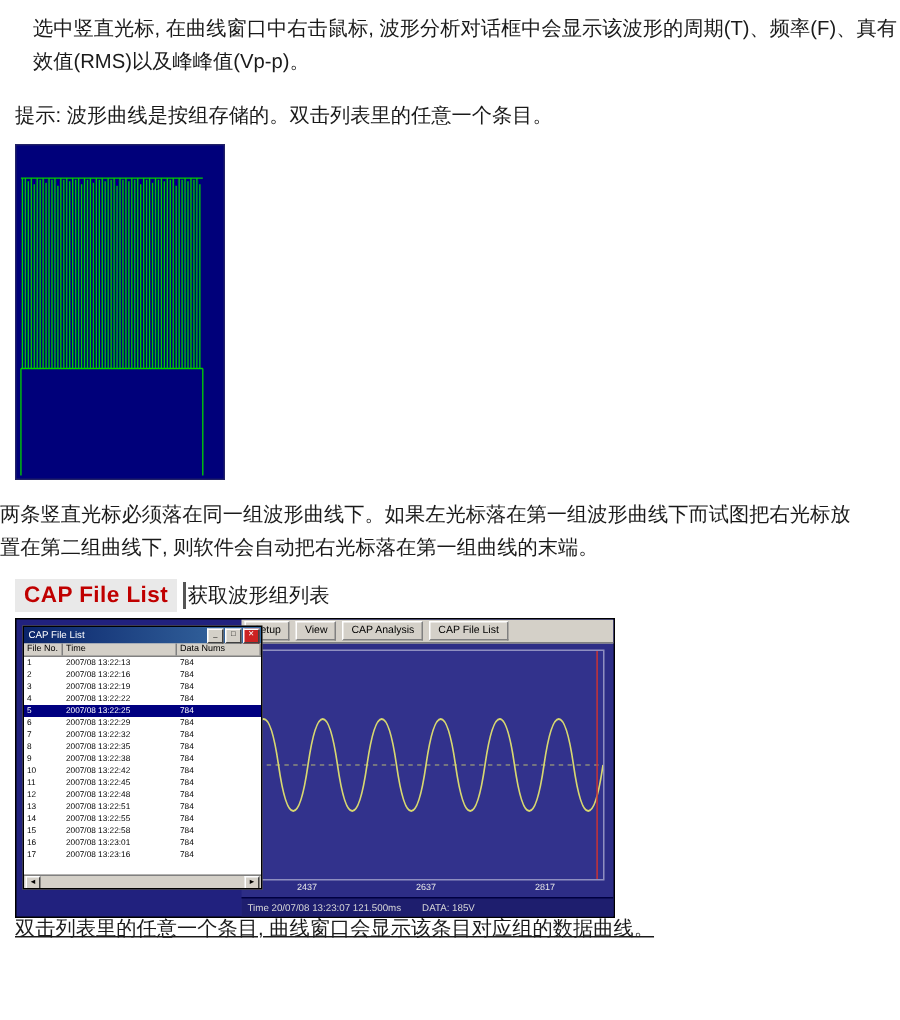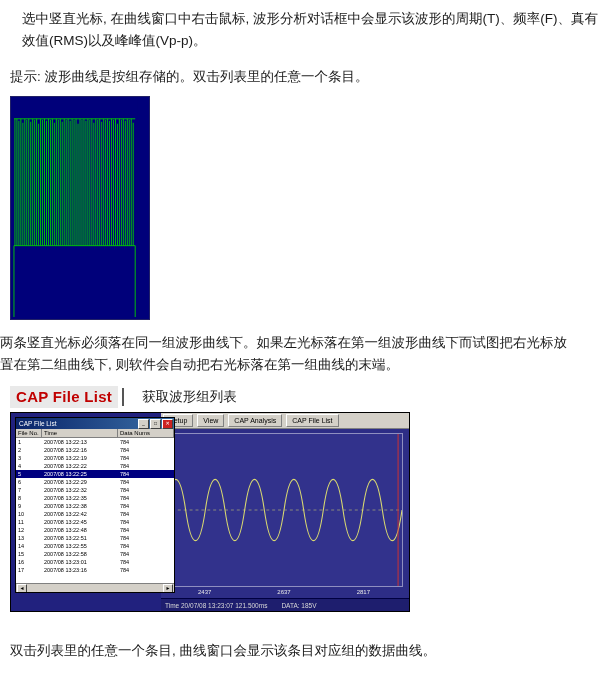--- a/index.html
+++ b/index.html
@@ -75,21 +75,21 @@
     background: #e9e9e9;
     color: #c00000;
     font-weight: bold;
     font-size: 15px;
     padding: 2px 6px 3px 6px;
     letter-spacing: 0.3px;
   }
   .caption-text {
     font-size: 13.5px;
     color: #1a1a1a;
-    padding-left: 18px;
+    padding-left: 1px;
     border-left: 2px solid #555555;
     margin-left: 4px;
     line-height: 18px;
   }
   
   .shot {
     position: absolute;
     left: 10px;
     top: 412px;
     width: 400px;
@@ -265,22 +265,23 @@
     background: #d4d0c8;
     border: 1px solid #ffffff;
     border-right-color: #404040;
     border-bottom-color: #404040;
     text-align: center;
     line-height: 6px;
   }
   .p-end {
     position: absolute;
     left: 10px;
-    top: 640px;
+    top: 608px;
     width: 580px;
+    text-decoration: underline;
   }
 </style>
 </head>
 <body>
 
 <div class="page">
 
   <p class="para p-intro">选中竖直光标, 在曲线窗口中右击鼠标, 波形分析对话框中会显示该波形的周期(T)、频率(F)、真有效值(RMS)以及峰峰值(Vp-p)。</p>
 
   <p class="para p-tip">提示: 波形曲线是按组存储的。双击列表里的任意一个条目。</p>

